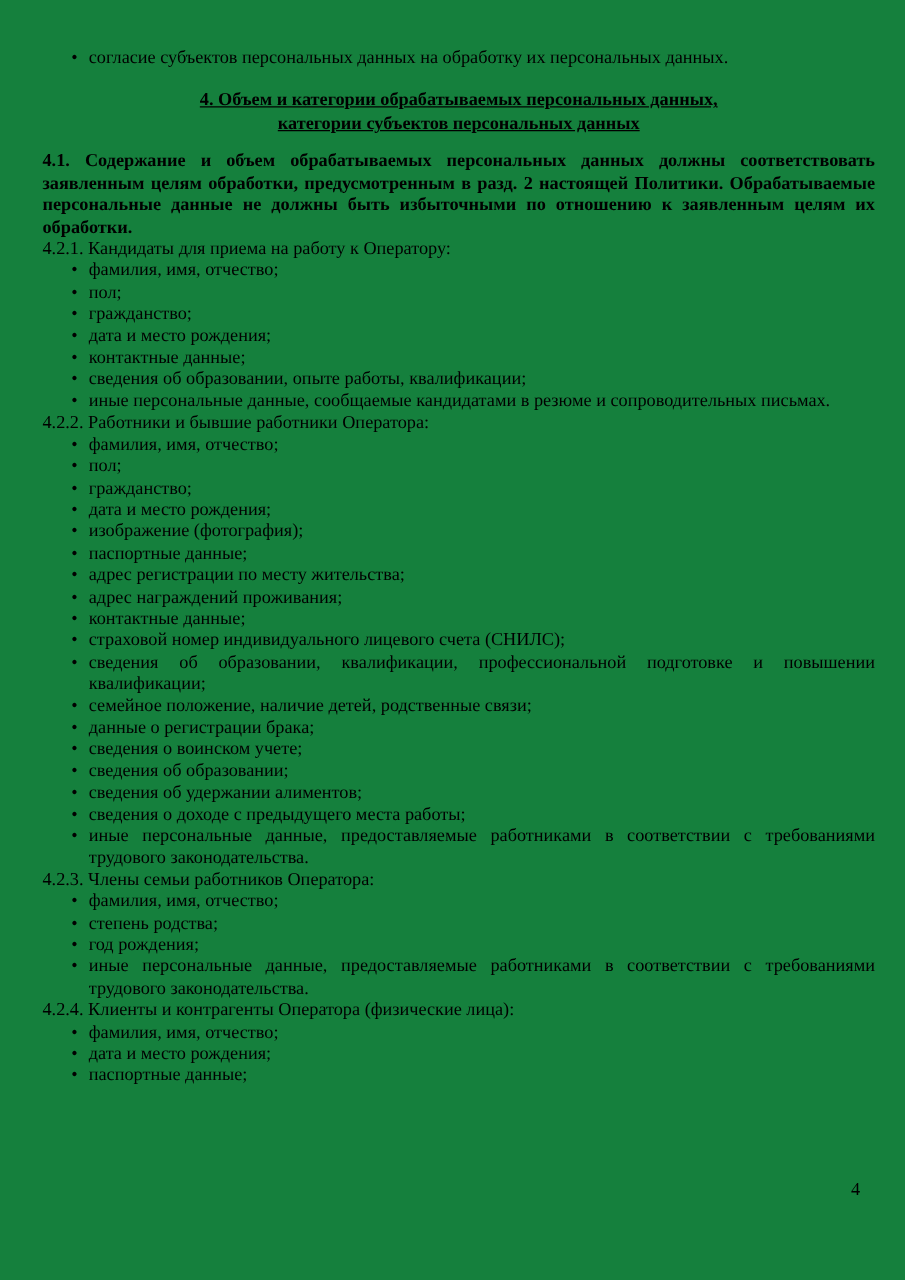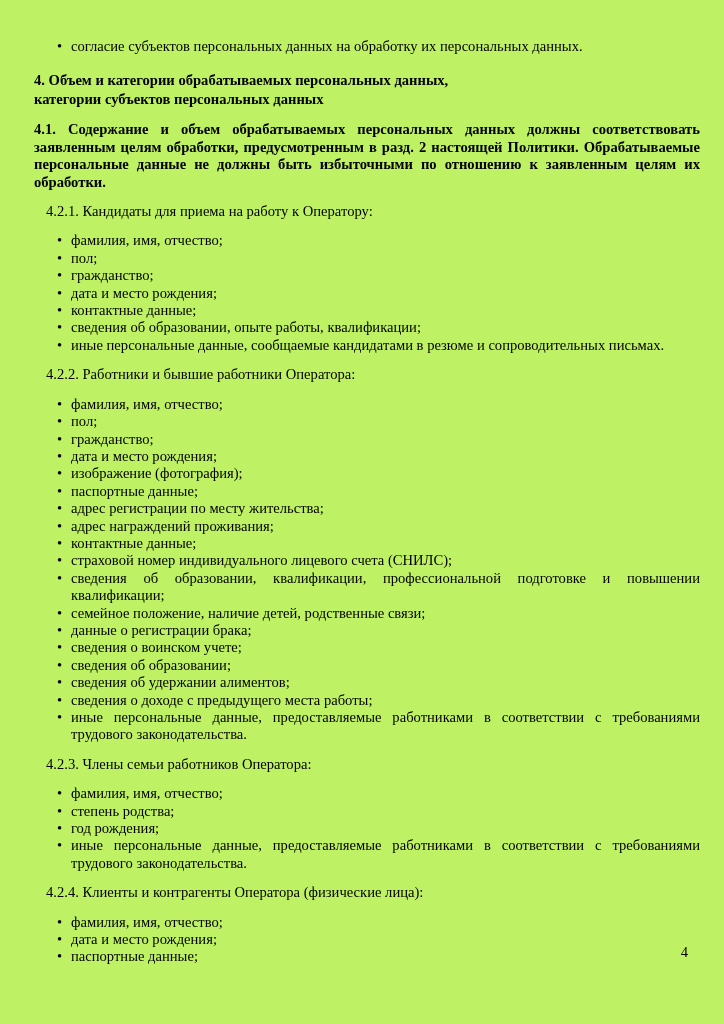--- a/index.html
+++ b/index.html
@@ -5,41 +5,42 @@
   html, body {
     margin: 0;
     padding: 0;
     background: #ffffff;
   }
   .page {
     position: relative;
     width: 724px;
     height: 1024px;
     box-sizing: border-box;
-    background: #bef264;
+    background: #15803d;
     color: #000000;
     padding: 38px 24px 0 34px;
     font-family: "Liberation Serif", "DejaVu Serif", serif;
     font-size: 14.6px;
     line-height: 17.4px;
     overflow: hidden;
   }
   .heading {
-    text-align: left;
+    text-align: center;
     font-weight: bold;
     line-height: 19px;
     margin: 16px 0 12px 0;
+    text-decoration: underline;
   }
   .para {
     margin: 0;
     text-align: justify;
     font-weight: bold;
   }
   .sect-title {
-    margin: 12px;
+    margin: 0;
     text-align: left;
   }
   ul.bullets {
     list-style: none;
     margin: 0;
     padding: 0;
   }
   ul.bullets li {
     position: relative;
     padding-left: 37px;

